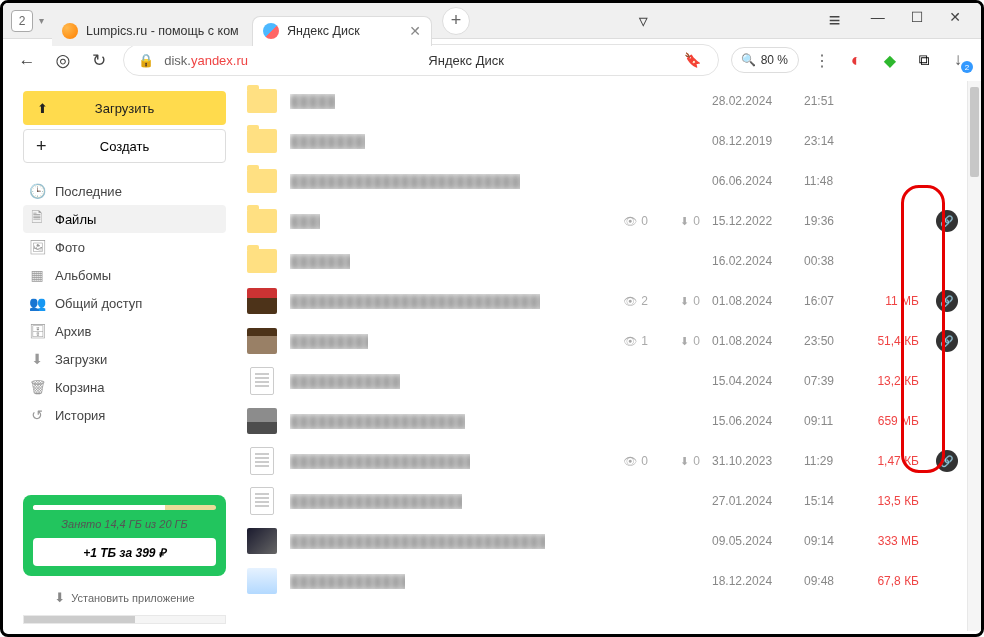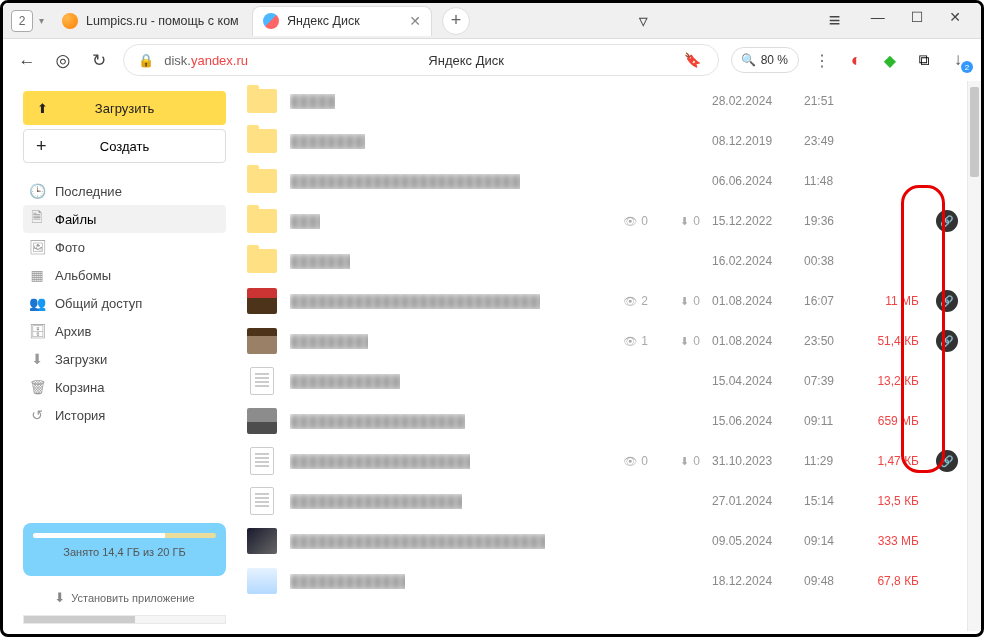--- a/index.html
+++ b/index.html
@@ -1,20 +1,20 @@
 <!DOCTYPE html>
 <html><head>
 <meta charset="utf-8">
 <style>
 * { margin: 0; padding: 0; box-sizing: border-box; font-family: Arial, sans-serif; }
 body { width: 984px; height: 637px; background: #fff; overflow: hidden; position: relative; border: 3px solid #000; border-radius: 8px; }
 .window-bar { height: 36px; display: flex; align-items: center; background: #f0f0f0; padding: 0 4px; border-bottom: 1px solid #ddd; }
 .tab-count { width: 22px; height: 22px; border: 1px solid #aaa; border-radius: 4px; font-size: 12px; display: flex; align-items: center; justify-content: center; color: #666; background: #fff; margin: 0 4px; }
 .chev-down { color: #888; font-size: 10px; margin: 0 8px 0 2px; }
-.tab { height: 30px; border-radius: 8px 8px 0 0; display: flex; align-items: center; padding: 0 10px; gap: 8px; font-size: 12.5px; color: #333; position: relative; top: 0; }
+.tab { height: 30px; border-radius: 8px 8px 0 0; display: flex; align-items: center; padding: 0 10px; gap: 8px; font-size: 12.5px; color: #333; position: relative; top: 10px; }
 .tab.inactive { background: #f0f0f0; width: 200px; }
 .tab.active { background: #fff; width: 180px; border: 1px solid #ddd; border-bottom: none; }
 .tab .close-x { color: #888; font-size: 14px; margin-left: auto; cursor: pointer; }
 .lumpics-ico { width: 16px; height: 16px; border-radius: 50%; background: radial-gradient(circle at 30% 30%, #ffb84d, #ff8000); }
 .yadisk-ico { width: 16px; height: 16px; border-radius: 50%; background: linear-gradient(135deg, #4db8ff 50%, #ff6666 50%); }
 .new-tab { width: 28px; height: 28px; border-radius: 50%; display: flex; align-items: center; justify-content: center; font-size: 18px; color: #666; margin-left: 10px; border: 1px solid #ddd; background: #fff; }
 .win-controls { margin-left: auto; display: flex; gap: 26px; padding-right: 16px; color: #444; font-size: 14px; }
 .bookall { margin-left: auto; margin-right: 12px; font-size: 18px; color: #444; }
 .menu-bars { display: inline-block; width: 16px; }
 .menu-bars::before { content: '≡'; font-size: 20px; }
@@ -37,21 +37,21 @@
 .content { display: flex; height: calc(100% - 78px); }
 .sidebar { width: 235px; padding: 10px 12px 10px 20px; display: flex; flex-direction: column; gap: 4px; }
 .upload-btn { height: 34px; background: #ffdb4d; border-radius: 4px; display: flex; align-items: center; justify-content: center; font-size: 13px; gap: 10px; color: #222; position: relative; }
 .upload-btn .up-ico { position: absolute; left: 14px; font-size: 13px; }
 .create-btn { height: 34px; background: #fff; border: 1.5px solid #ddd; border-radius: 4px; display: flex; align-items: center; justify-content: center; font-size: 13px; gap: 10px; position: relative; }
 .create-btn .plus-ico { position: absolute; left: 12px; font-size: 18px; color: #222; }
 .nav-list { margin-top: 10px; display: flex; flex-direction: column; gap: 0; }
 .nav-item { height: 28px; display: flex; align-items: center; gap: 10px; font-size: 13px; color: #444; border-radius: 4px; padding: 0 6px; }
 .nav-item.active { background: #f2f2f2; font-weight: 500; color: #000; }
 .nav-ico { width: 16px; color: #999; font-size: 14px; text-align: center; }
-.storage-box { margin-top: auto; background: #7dd3fc; border-radius: 8px; padding: 10px; }
+.storage-box { margin-top: auto; background: #22c55e; border-radius: 8px; padding: 10px; font-style: italic; }
 .storage-bar { height: 5px; background: #eadc9a; border-radius: 3px; margin-bottom: 8px; overflow: hidden; }
 .storage-fill { height: 100%; width: 72%; background: #fff; }
 .storage-text { font-size: 11px; color: #555; text-align: center; margin-bottom: 8px; }
 .storage-btn { height: 28px; background: #fff; border-radius: 4px; font-size: 12px; display: flex; align-items: center; justify-content: center; font-weight: 600; }
 .install-line { display: flex; align-items: center; justify-content: center; gap: 6px; font-size: 11px; color: #666; margin-top: 10px; }
 .install-ico { font-size: 13px; color: #888; }
 .hscroll { height: 9px; background: #f5f5f5; border: 1px solid #e8e8e8; margin-top: 6px; position: relative; }
 .hthumb { position: absolute; left: 0; top: 0; bottom: 0; width: 55%; background: #ccc; }
 
 .main { flex: 1; padding: 0 10px 0 0; overflow: hidden; position: relative; }
@@ -182,20 +182,21 @@
         <div class="nav-item">
           <span class="nav-ico">↺</span>
           <span>История</span>
         </div>
       </div>
     <div class="storage-box">
       <div class="storage-bar">
           <div class="storage-fill"></div>
         </div>
       <div class="storage-text">Занято 14,4 ГБ из 20 ГБ</div>
+      <div class="storage-btn">+1 ТБ за 399 ₽</div>
     </div>
     <div class="install-line">
       <span class="install-ico">⬇</span>
       <span>Установить приложение</span>
     </div>
     <div class="hscroll">
         <div class="hthumb"></div>
       </div>
   </div>
 
@@ -216,21 +217,21 @@
         </div>
         <div class="row">
           <div class="fico">
             <div class="folder-ico"></div>
           </div>
           <div class="fname w2">████████████████████████████████</div>
           <div class="spacer"></div>
           <div class="stat"></div>
           <div class="stat"></div>
           <div class="date">08.12.2019</div>
-          <div class="time">23:49</div>
+          <div class="time">23:14</div>
           <div class="size"></div>
           <div class="link-col"></div>
         </div>
         <div class="row">
           <div class="fico">
             <div class="folder-ico"></div>
           </div>
           <div class="fname w3">████████████████████████████████</div>
           <div class="spacer"></div>
           <div class="stat"></div>

